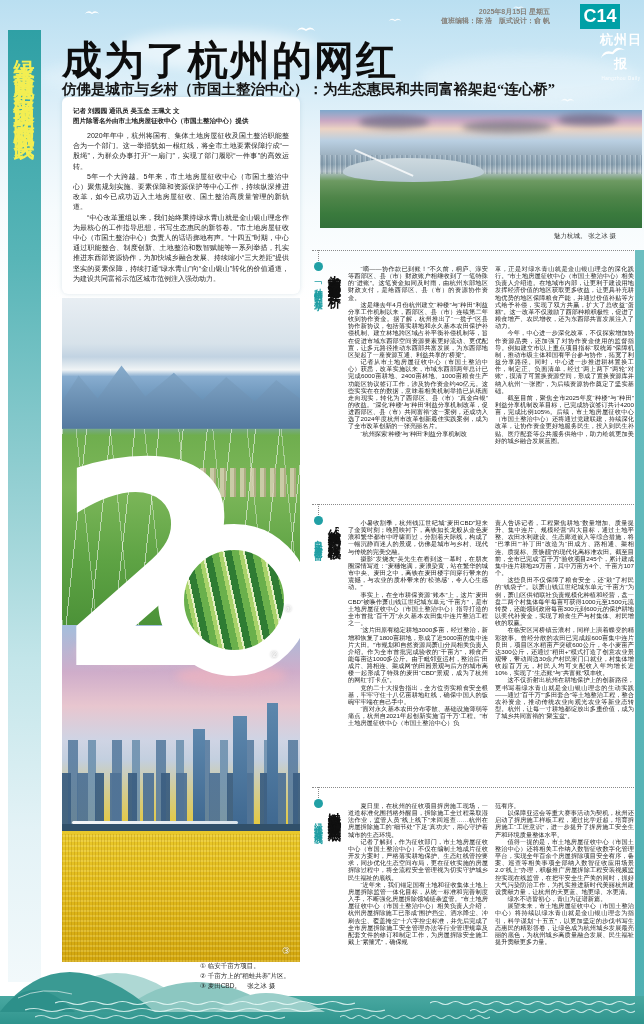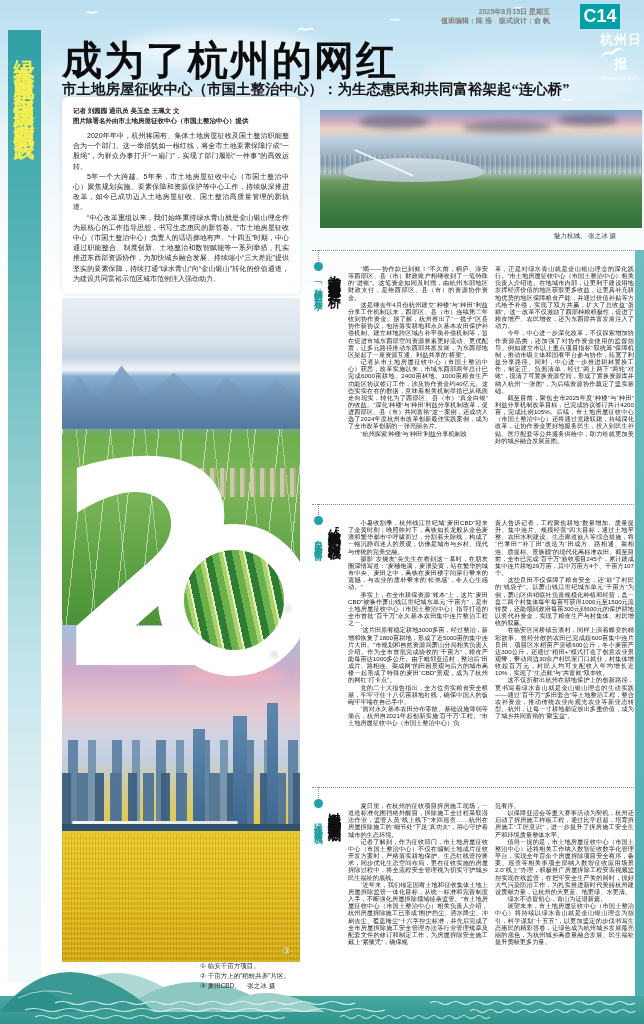--- a/index.html
+++ b/index.html
@@ -132,21 +132,21 @@
   <div class="paper-logo">
     <div class="cn">杭州日报</div>
     <div class="en">Hangzhou Daily</div>
   </div>
 
   <div class="left-rail">
     <div class="rail-text">绿水青山就是金山银山理念的杭州实践</div>
   </div>
 
   <div class="main-title">成为了杭州的网红</div>
-  <div class="sub-title">市土地房屋征收中心（市国土整治中心）：为生态惠民和共同富裕架起“连心桥”</div>
+  <div class="sub-title">仿佛是城市与乡村（市国土整治中心）：为生态惠民和共同富裕架起“连心桥”</div>
 
   <div class="intro-box">
     <div class="byline">
       <div>记者 刘园园 通讯员 吴玉垒 王珮文 文</div>
       <div>图片除署名外由市土地房屋征收中心（市国土整治中心）提供</div>
     </div>
     <div class="intro-paras">
         <p>2020年年中，杭州将国有、集体土地房屋征收及国土整治职能整合为一个部门。这一举措犹如一根红线，将全市土地要素保障拧成“一股绳”，为群众办事打开“一扇门”，实现了部门履职“一件事”的高效运转。</p>
         <p>5年一个大跨越。5年来，市土地房屋征收中心（市国土整治中心）聚焦规划实施、要素保障和资源保护等中心工作，持续纵深推进改革，如今已成功迈入土地房屋征收、国土整治高质量管理的新轨道。</p>
         <p>“中心改革重组以来，我们始终秉持绿水青山就是金山银山理念作为最核心的工作指导思想，书写生态惠民的新答卷。”市土地房屋征收中心（市国土整治中心）负责人的话语掷地有声。“十四五”时期，中心通过职能整合、制度创新、土地整治和数智赋能等一系列举措，扎实推进东西部资源协作，为加快城乡融合发展、持续缩小“三大差距”提供坚实的要素保障，持续打通“绿水青山”向“金山银山”转化的价值通道，为建设共同富裕示范区城市范例注入强劲动力。</p>

